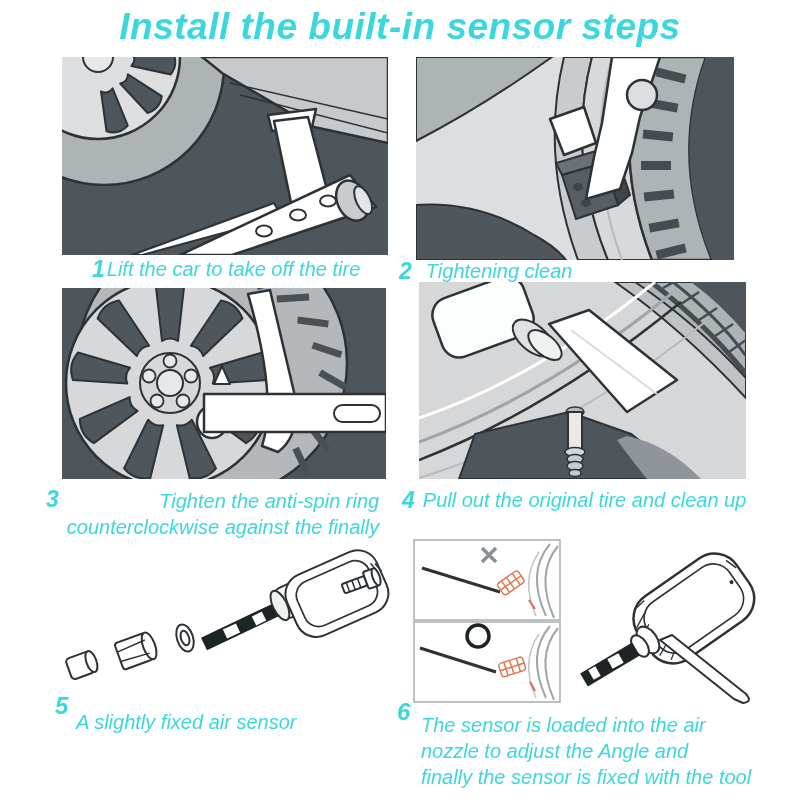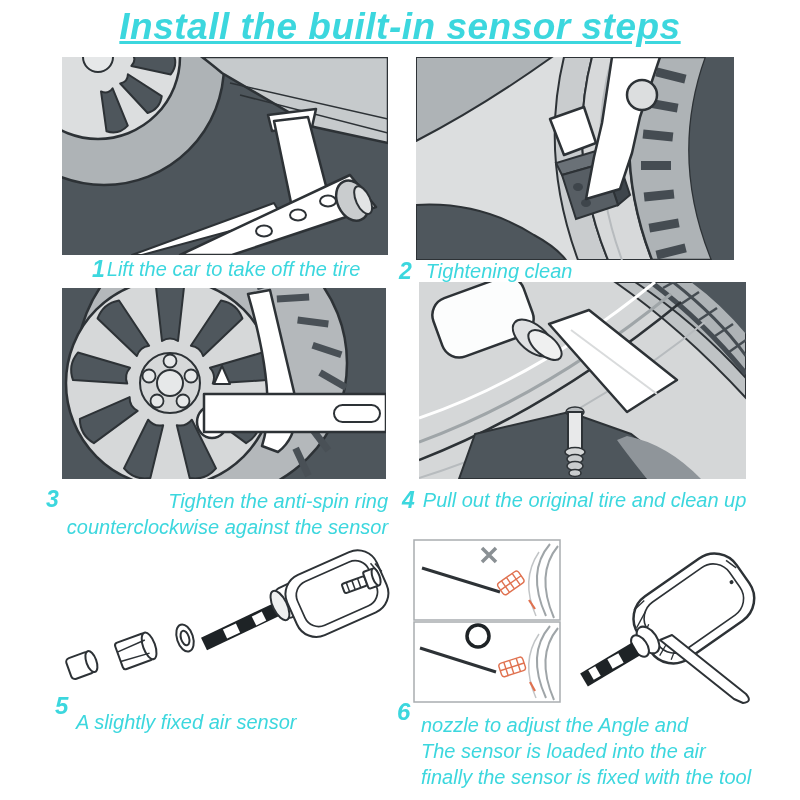--- a/index.html
+++ b/index.html
@@ -1,19 +1,19 @@
 <!DOCTYPE html>
 <html><head>
 <meta charset="utf-8">
 <style>
   html,body{margin:0;padding:0;background:#ffffff;}
   .stage{position:relative;width:800px;height:800px;background:#ffffff;overflow:hidden;
          font-family:"Liberation Sans",sans-serif;}
   .title{position:absolute;top:6px;left:0;width:100%;text-align:center;
-         font-style:italic;font-weight:700;font-size:37px;letter-spacing:.5px;color:#3CD7DE;text-decoration:underline;}
+         font-style:italic;font-weight:700;font-size:37px;letter-spacing:.5px;color:#3CD7DE;}
   .panel{position:absolute;overflow:hidden;}
   .panel svg{display:block;width:100%;height:100%;}
   .cap{position:absolute;color:#3CD7DE;font-style:italic;font-size:20px;white-space:nowrap;}
   .cap .num{font-weight:700;font-size:23px;display:inline-block;vertical-align:top;}
   .cap .txt{display:inline-block;vertical-align:top;padding-top:2px;}
   .cap .lines{display:inline-block;vertical-align:top;padding-top:2px;text-align:right;}
   .cap .line{display:block;height:26px;line-height:26px;}
   .gap1 .num{margin-right:2px;}
   .gap8 .num{margin-right:8px;}
   .gap14 .num{margin-right:14px;}
@@ -295,32 +295,32 @@
 
   <div class="cap gap1" style="left:46px;top:256px;margin-left:46px;">
     <span class="num">1</span><span class="txt">Lift the car to take off the tire</span>
   </div>
 
   <div class="cap gap14" style="left:399px;top:258px;">
     <span class="num">2</span><span class="txt">Tightening clean</span>
   </div>
 
   <div class="cap gap8" style="left:46px;top:486px;">
-    <span class="num">3</span><span class="lines"><span class="line">Tighten the anti-spin ring</span><span class="line">counterclockwise against the sensor</span></span>
+    <span class="num">3</span><span class="lines"><span class="line">Tighten the anti-spin ring</span><span class="line">counterclockwise against the finally</span></span>
   </div>
 
   <div class="cap gap8" style="left:402px;top:487px;">
     <span class="num">4</span><span class="txt">Pull out the original tire and clean up</span>
   </div>
 
   <span class="bignum" style="left:55px;top:692px;">5</span>
   <div class="cap" style="left:76px;top:709px;">
     <span class="line">A slightly fixed air sensor</span>
   </div>
 
   <span class="bignum" style="left:397px;top:698px;">6</span>
   <div class="cap" style="left:421px;top:712px;">
+    <span class="line">The sensor is loaded into the air</span>
     <span class="line">nozzle to adjust the Angle and</span>
-    <span class="line">The sensor is loaded into the air</span>
     <span class="line">finally the sensor is fixed with the tool</span>
   </div>
 
 </div>
 
 </body></html>

